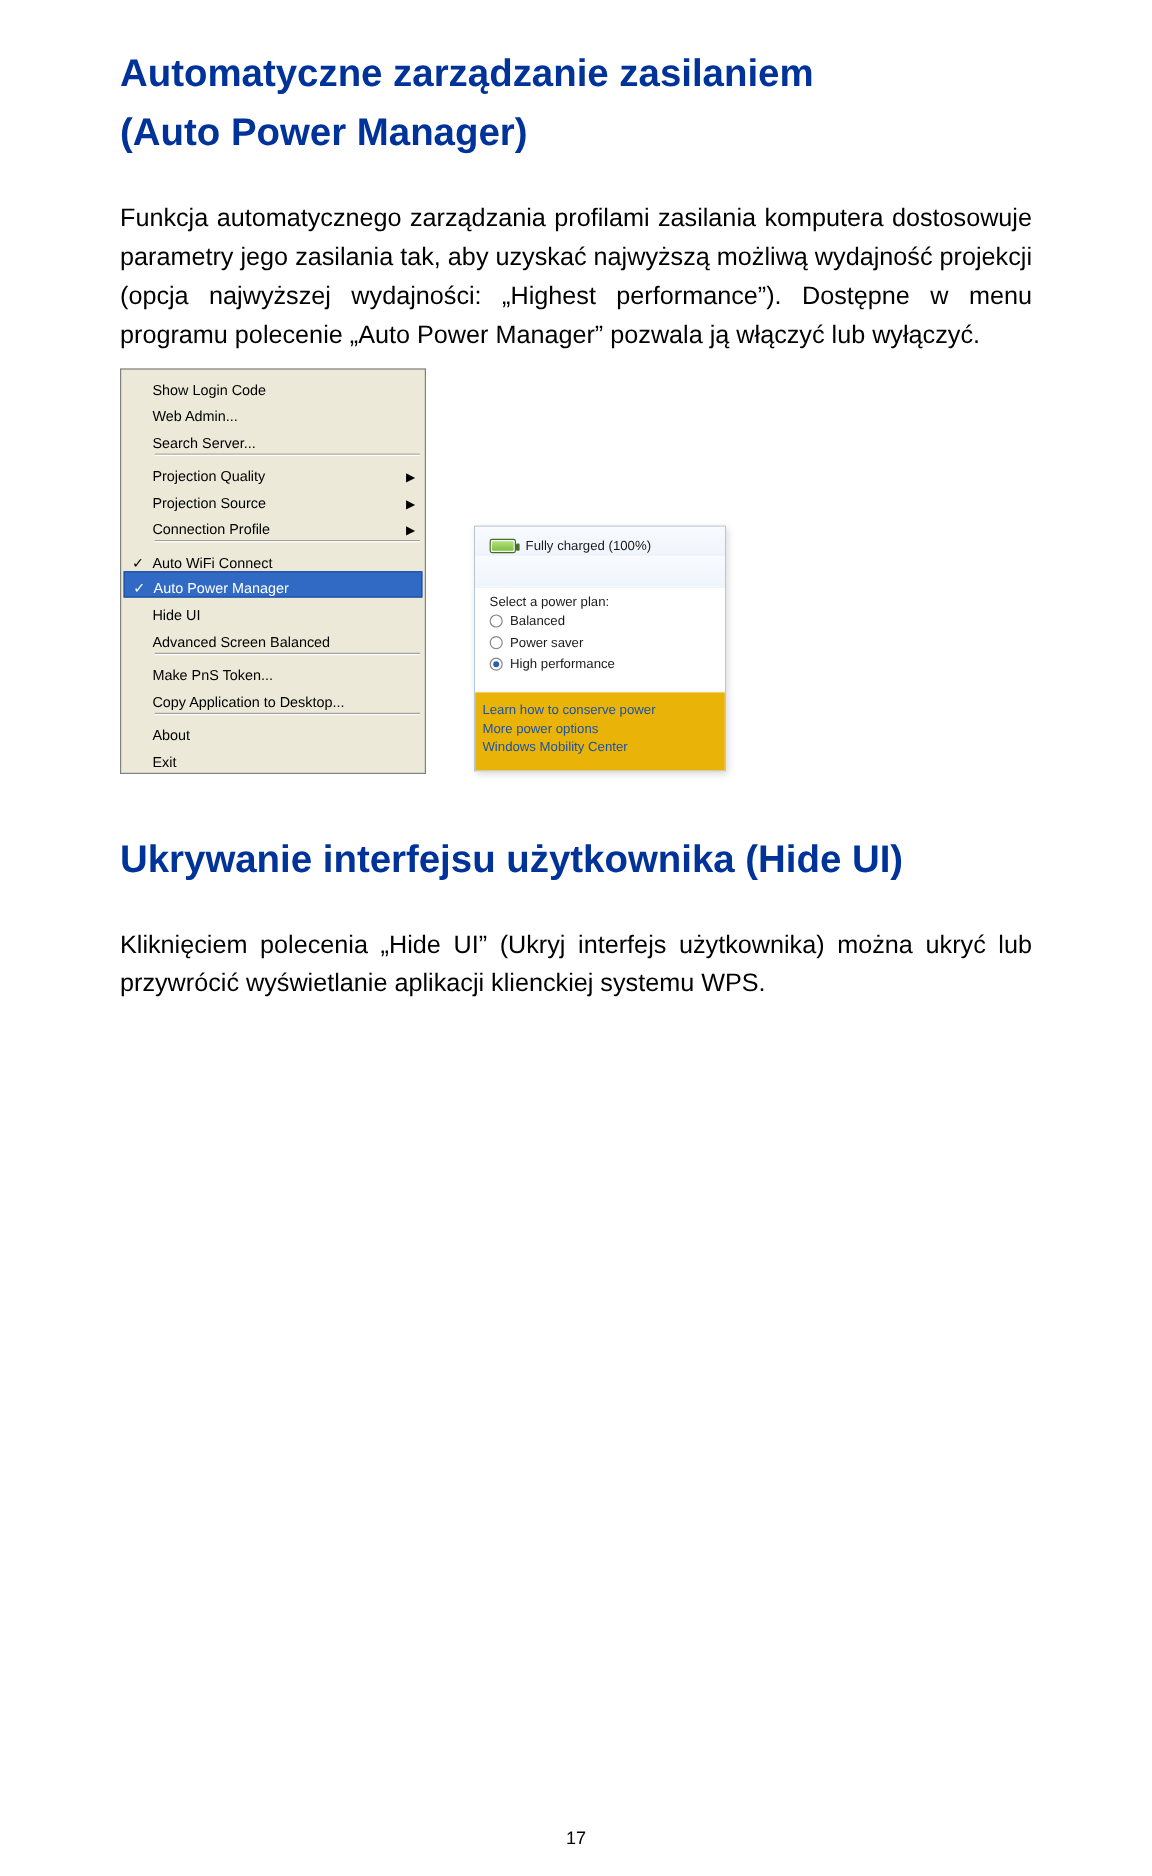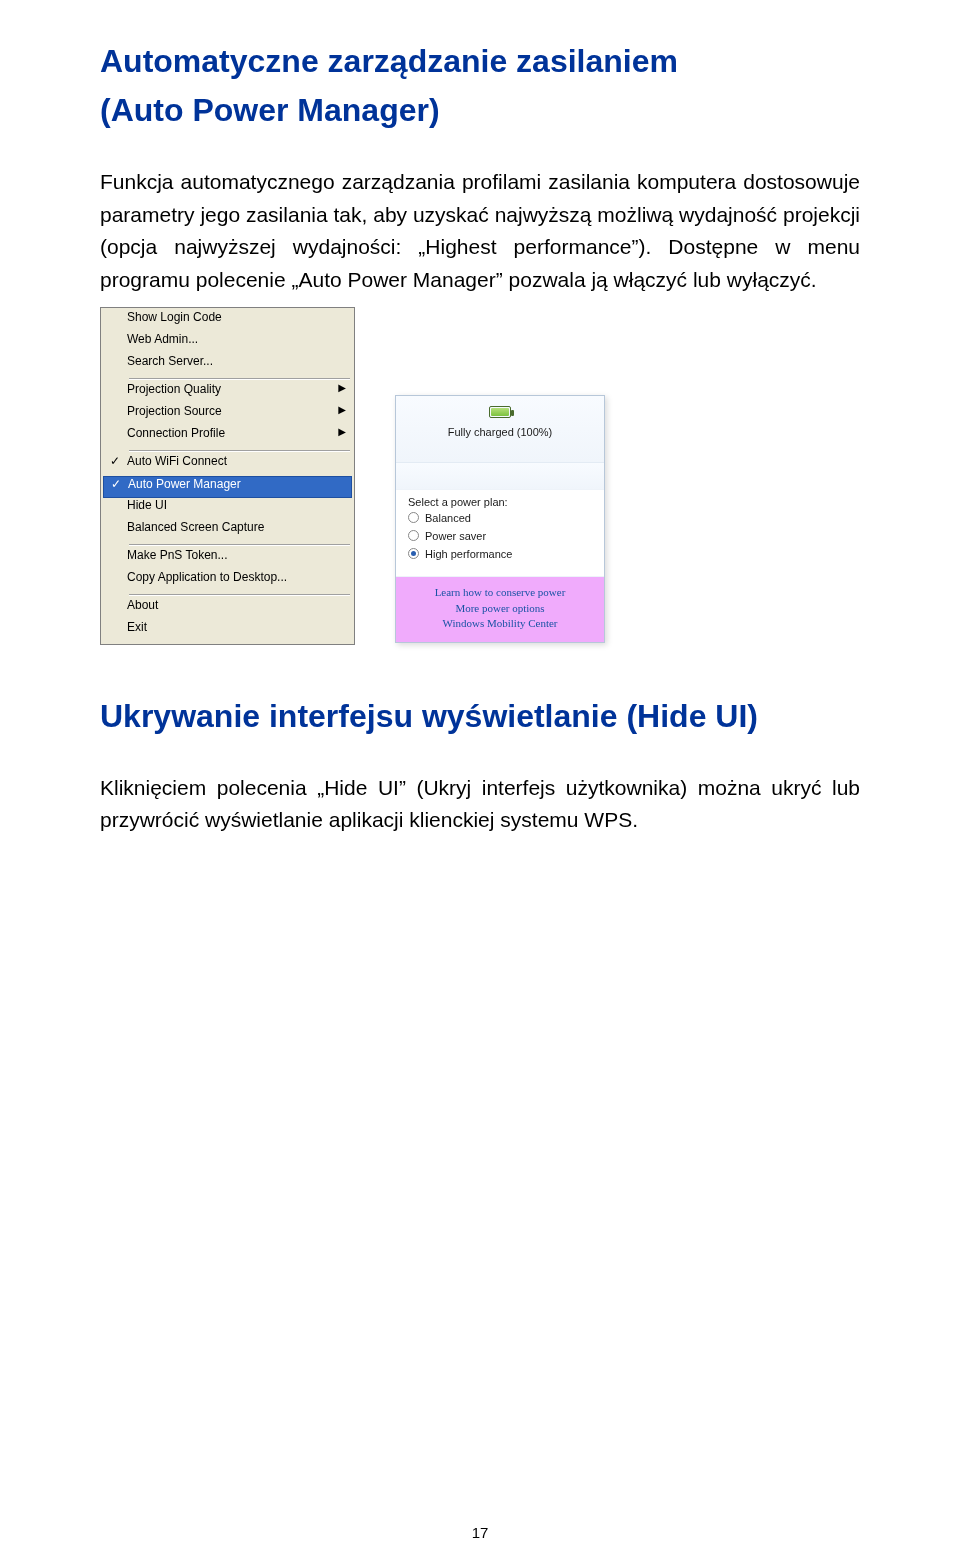--- a/index.html
+++ b/index.html
@@ -43,21 +43,21 @@
       width: 255px;
       border: 1px solid #808080;
       background: #ece9d8;
       font-family: Tahoma, sans-serif;
       font-size: 12px;
       color: #000;
       padding: 2px 2px;
     }
     .ctxmenu .item {
       display: flex;
-      align-items: flex-start;
+      align-items: flex-end;
       height: 22px;
       padding: 0 2px 0 0;
     }
     .ctxmenu .gutter {
       width: 24px;
       display: flex;
       align-items: center;
       justify-content: center;
       flex-shrink: 0;
     }
@@ -85,26 +85,25 @@
       width: 210px;
       border: 1px solid #b7c7d9;
       font-family: "Segoe UI", Tahoma, sans-serif;
       font-size: 11px;
       color: #1a1a1a;
       box-shadow: 2px 2px 6px rgba(0,0,0,0.15);
       margin-bottom: 2px;
     }
     .pp-top {
       background: linear-gradient(#f8fbff, #f0f5fb);
-      padding: 10px 12px 24px 12px;
+      padding: 10px 12px 1px 12px;
       display: flex;
       align-items: center;
       gap: 8px;
       border-bottom: 1px solid #e3ebf4;
-      flex-direction: column;
     }
     .batt {
       width: 22px; height: 12px;
       border: 1.5px solid #4a6b2e;
       border-radius: 2px;
       position: relative;
     }
     .batt::after {
       content: '';
       position: absolute; right: -4px; top: 3px;
@@ -133,25 +132,23 @@
       height: 18px;
     }
     .radio {
       width:11px; height:11px; border:1px solid #888;
       border-radius:50%; display:flex; align-items:center; justify-content:center;
     }
     .radio.sel::after{
       content:''; width:5px; height:5px; background:#2a5fb0; border-radius:50%;
     }
     .pp-bot {
-      background: #f0abfc;
-      text-align:center;
+      background: #eab308;
       padding: 8px 6px 10px 6px;
       color:#1a53a5;
-      font-family:Liberation Serif, serif;
     }
     .pp-bot div { line-height: 1.4; }
 
     .page-num {
       position: absolute;
       left: 50%;
       transform: translateX(-50%);
       bottom: 22px;
       font-size: 15px;
       color:#000;
@@ -211,21 +208,21 @@
           <span class="check">✓</span>
         </span>
       <span class="label">Auto Power Manager</span>
     </div>
     <div class="item">
       <span class="gutter"></span>
       <span class="label">Hide UI</span>
     </div>
     <div class="item">
       <span class="gutter"></span>
-      <span class="label">Balanced Screen Capture</span>
+      <span class="label">Advanced Screen Balanced</span>
     </div>
     <div class="sep"></div>
 
     <div class="item">
       <span class="gutter"></span>
       <span class="label">Make PnS Token...</span>
     </div>
     <div class="item">
       <span class="gutter"></span>
       <span class="label">Copy Application to Desktop...</span>
@@ -267,17 +264,17 @@
     </div>
     <div class="pp-bot">
       <div>Learn how to conserve power</div>
       <div>More power options</div>
       <div>Windows Mobility Center</div>
     </div>
   </div>
 
 </div>
 
-<h2 class="heading sub">Ukrywanie interfejsu wyświetlanie (Hide UI)</h2>
+<h2 class="heading sub">Ukrywanie interfejsu użytkownika (Hide UI)</h2>
 
 <p class="body" style="margin-top:20px">Kliknięciem polecenia „Hide UI” (Ukryj interfejs użytkownika) można ukryć lub przywrócić wyświetlanie aplikacji klienckiej systemu WPS.</p>
 
 <div class="page-num">17</div>
 
 </body></html>

